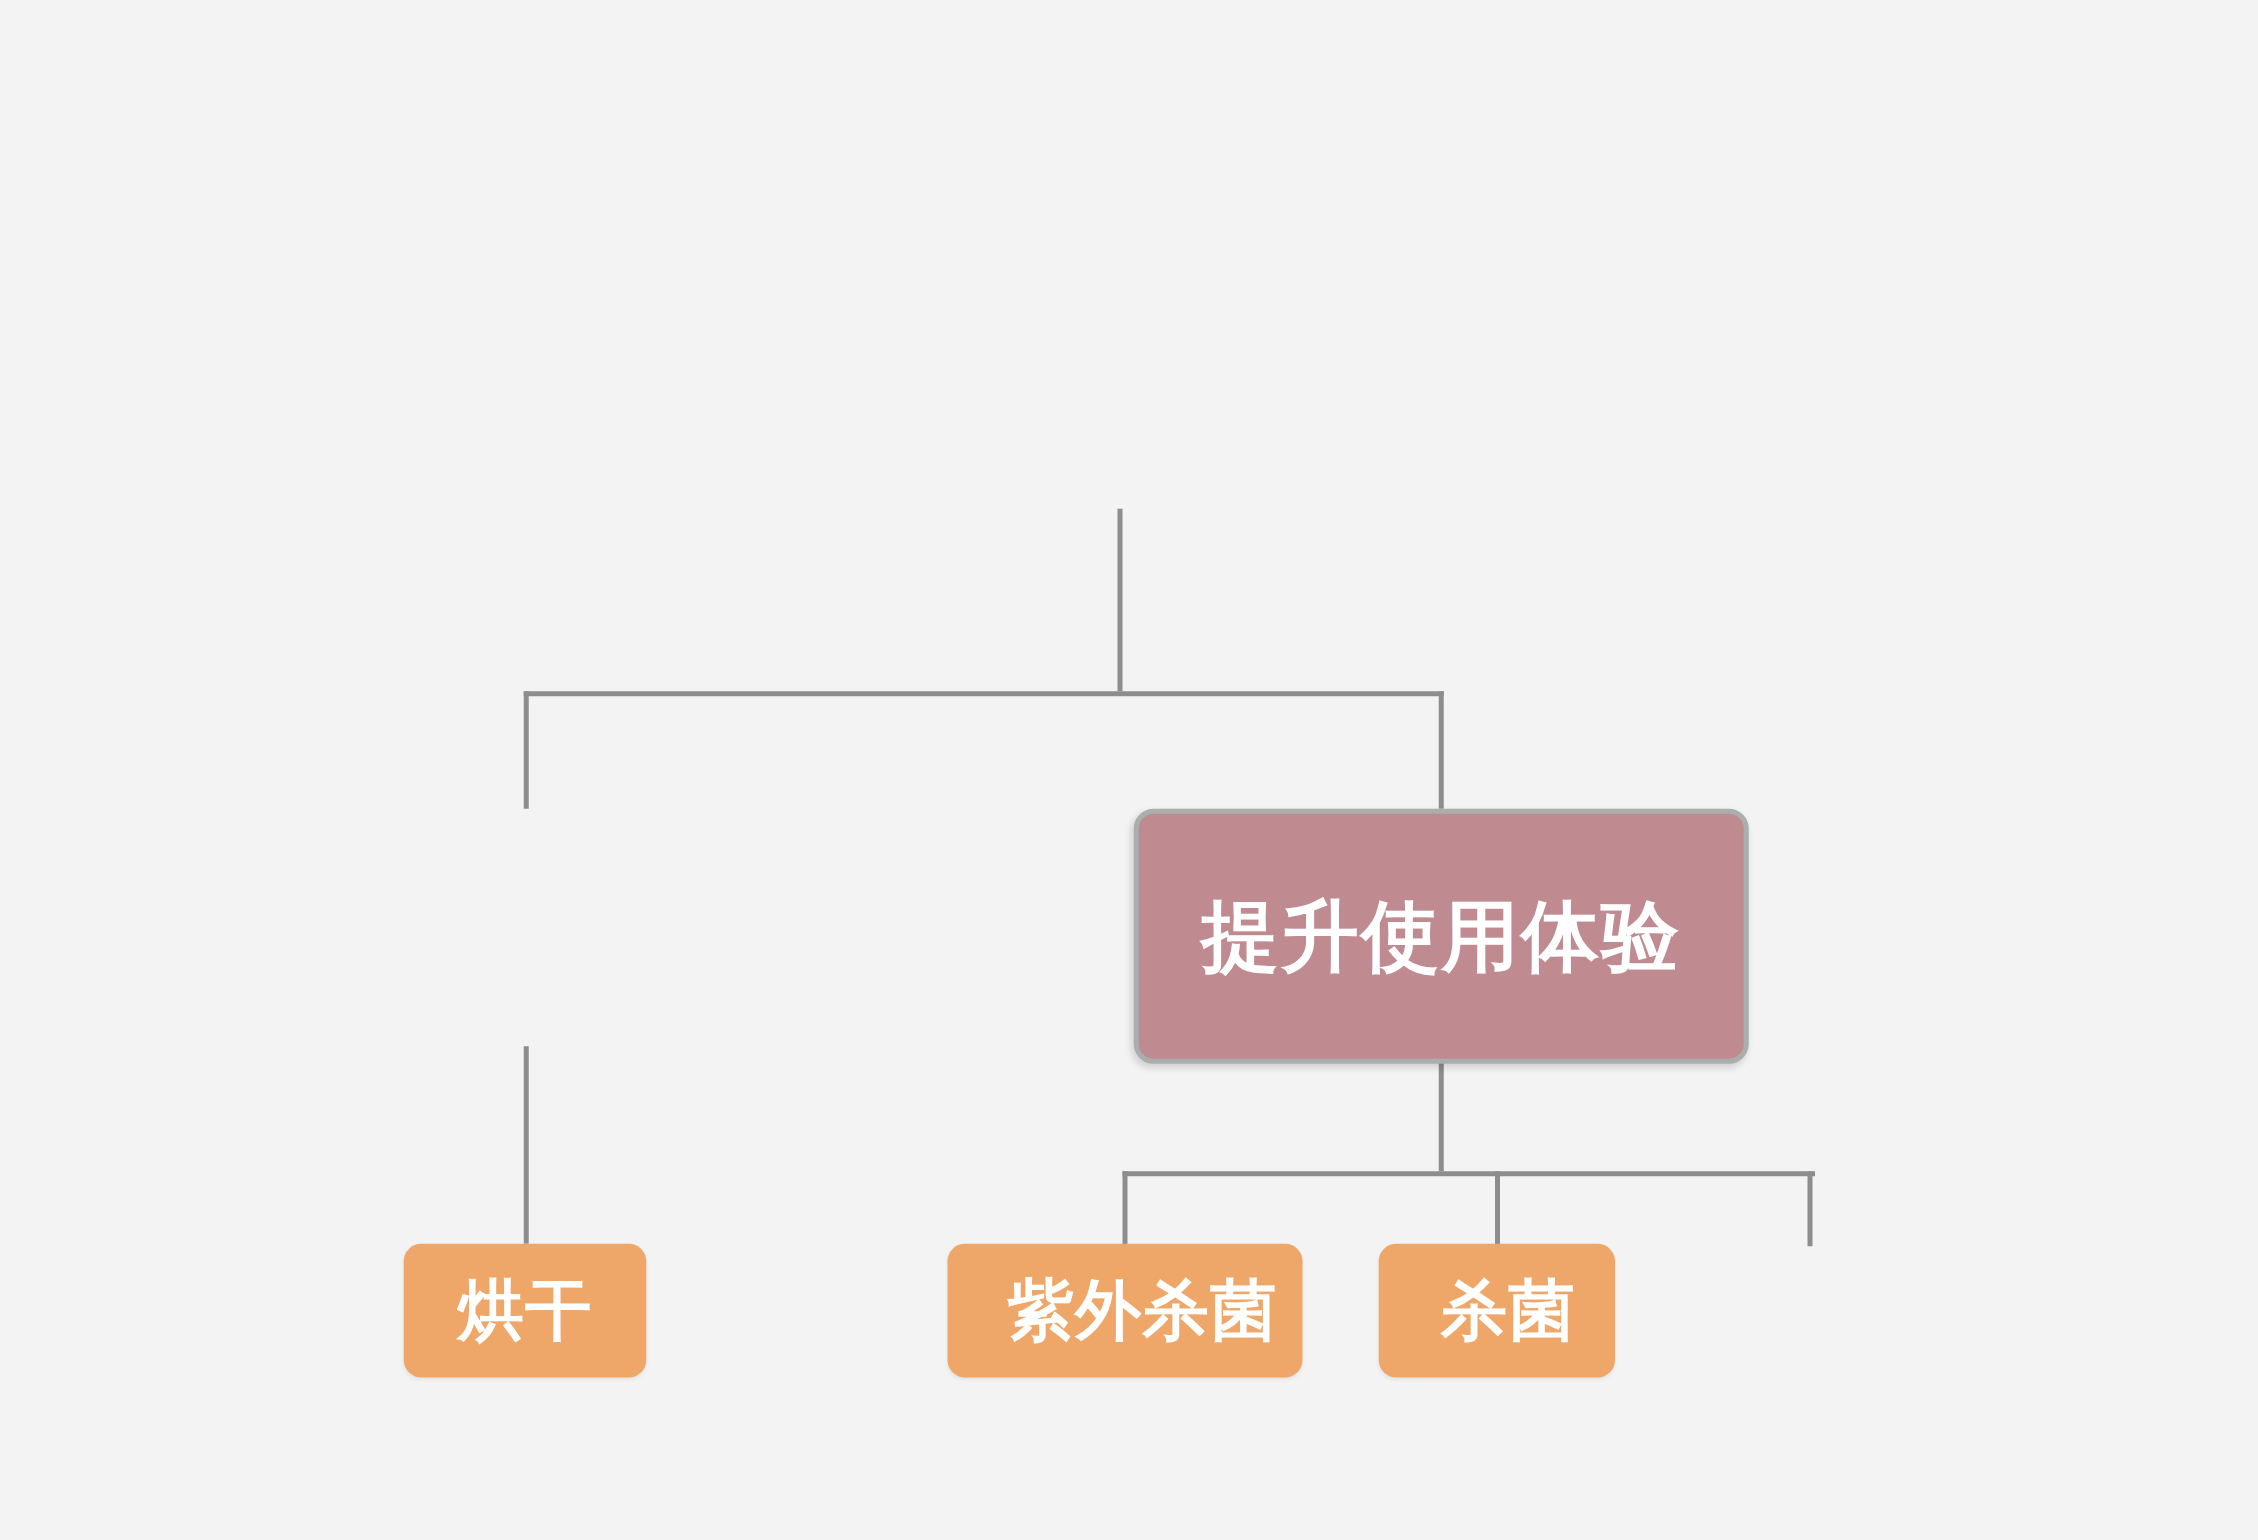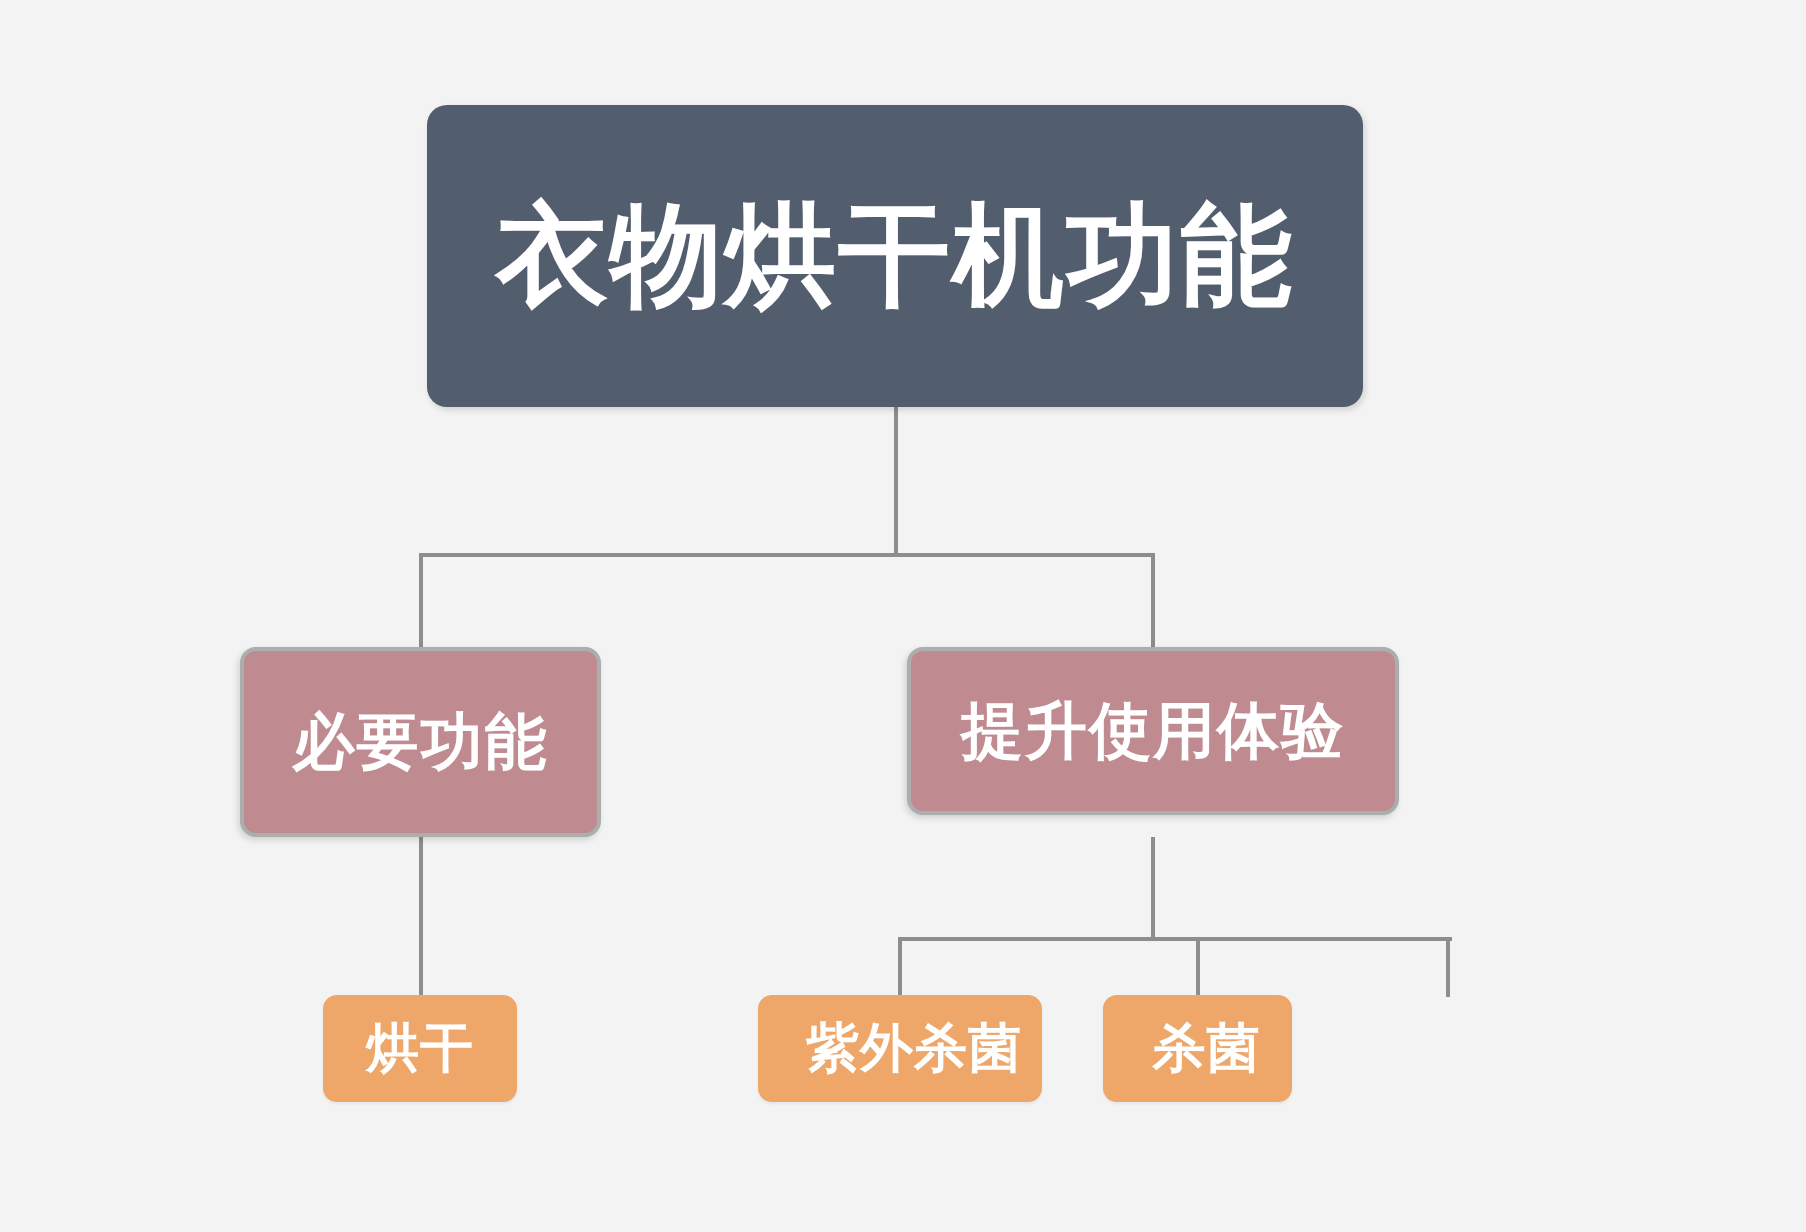--- a/index.html
+++ b/index.html
@@ -20,21 +20,21 @@
     left:427px;top:105px;width:936px;height:302px;border-radius:20px;
     background:var(--root-fill);font-size:112px;letter-spacing:2px;
     box-shadow:2px 3px 6px rgba(0,0,0,0.14);
   }
   .node-branch{
     background:var(--branch-fill);border:4px solid var(--branch-border);
     border-radius:16px;font-size:62px;letter-spacing:2px;
     box-shadow:-2px 3px 6px rgba(0,0,0,0.14);
   }
   .node-branch-left{left:240px;top:647px;width:361px;height:190px;}
-  .node-branch-right{left:907px;top:647px;width:492px;height:168px;}
+  .node-branch-right{left:907px;top:647px;width:492px;height:204px;}
   .node-leaf{
     background:var(--leaf-fill);border-radius:14px;font-size:53px;letter-spacing:1px;
     top:995px;height:107px;box-shadow:0 2px 3px rgba(0,0,0,0.06);text-align:center;
   }
   .node-leaf-1{left:323px;width:194px;}
   .node-leaf-2{left:758px;width:284px;padding-left:28px;}
   .node-leaf-3{left:1103px;width:189px;padding-left:18px;}
   .node-leaf-4{left:1351px;width:193px;}
   .conn{position:absolute;background:var(--line);}
   .conn.v{width:4px;}
@@ -60,27 +60,21 @@
   <div class="conn h c-l1-horiz"></div>
   <div class="conn v c-l1-drop-l"></div>
   <div class="conn v c-l1-drop-r"></div>
   <div class="conn v c-left-down"></div>
   <div class="conn v c-right-down"></div>
   <div class="conn h c-l2-horiz"></div>
   <div class="conn v c-l2-drop-1"></div>
   <div class="conn v c-l2-drop-2"></div>
   <div class="conn v c-l2-drop-3"></div>
 
-  <div class="node node-root">
-    <span class="label">衣物烘干机功能</span>
-  </div>
 
-  <div class="node node-branch node-branch-left">
-    <span class="label">必要功能</span>
-  </div>
 
   <div class="node node-branch node-branch-right">
     <span class="label">提升使用体验</span>
   </div>
 
   <div class="node node-leaf node-leaf-1">
     <span class="label">烘干</span>
   </div>
 
   <div class="node node-leaf node-leaf-2">

